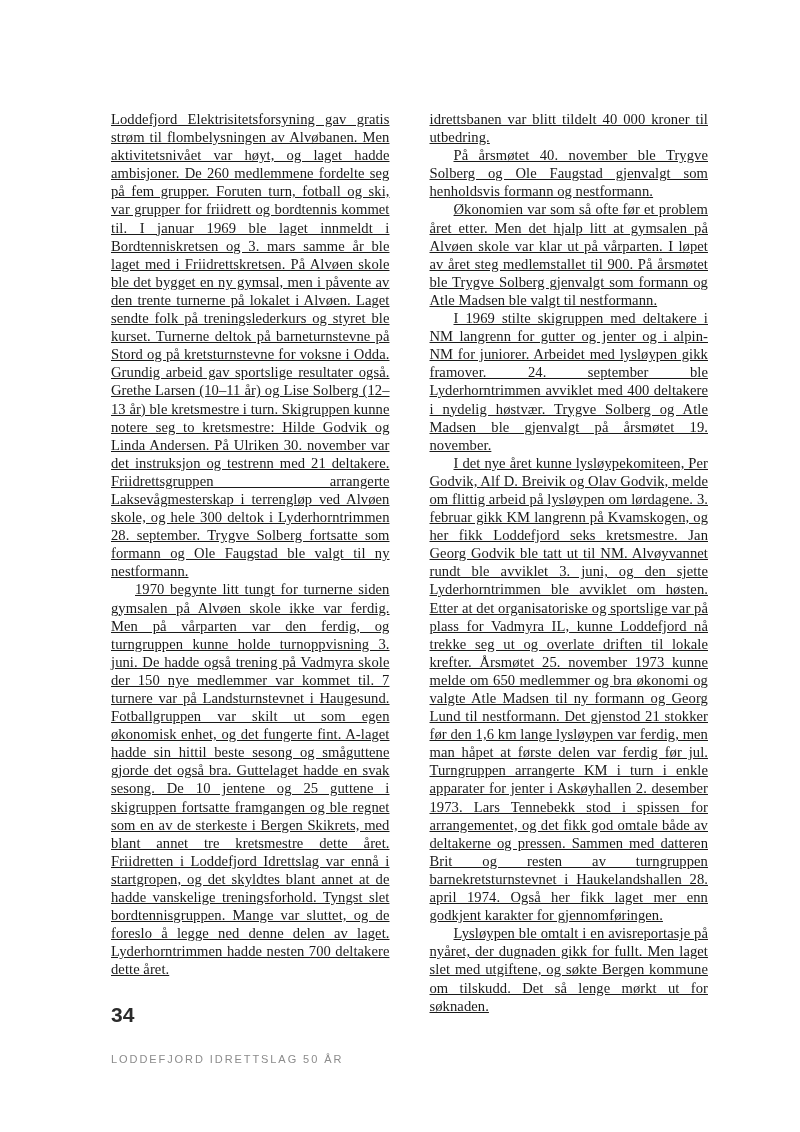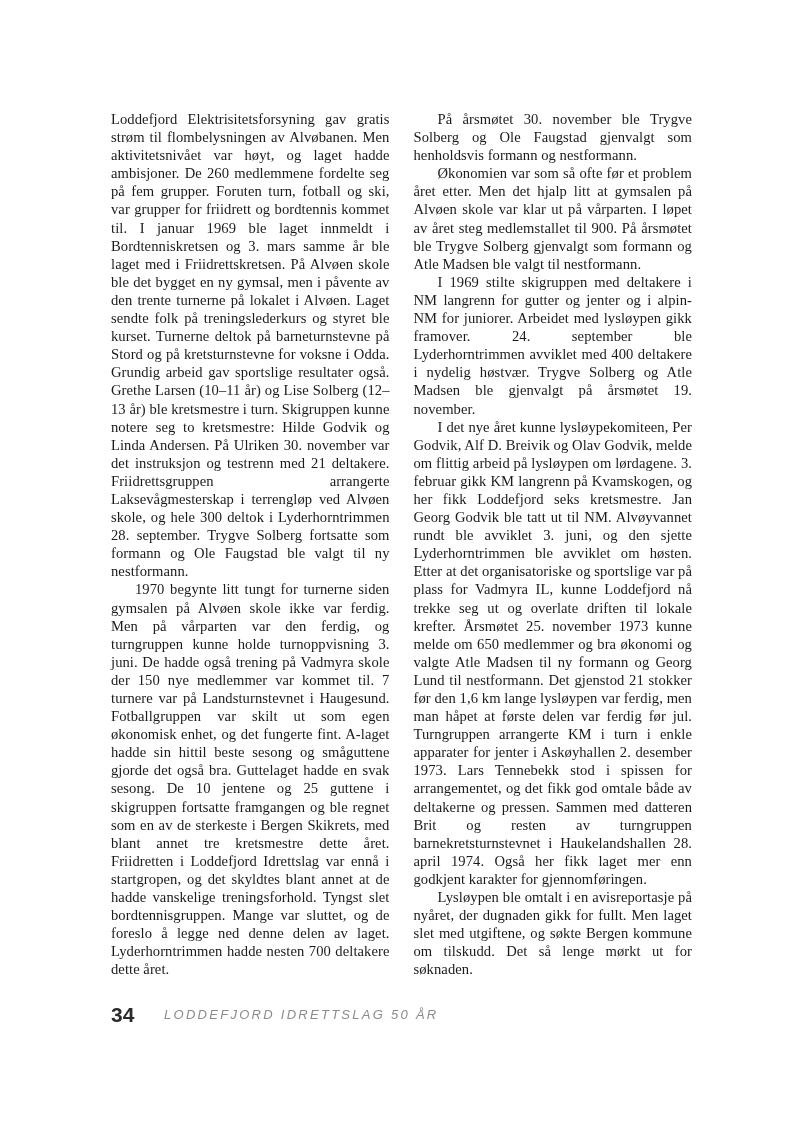--- a/index.html
+++ b/index.html
@@ -29,22 +29,23 @@
 
   
   .text-block {
     position: absolute;
     left: 111px;
     top: 110px;
     width: 581px;
     height: 872px;
     display: flex;
     flex-direction: row;
-    gap: 24px;
+    gap: 40px;
     align-items: flex-start;
+    text-decoration: underline;
   }
 
   .column {
     width: 278.5px;
     flex: 0 0 278.5px;
   }
 
   .column p {
     margin: 0;
     font-size: 14.6px;
@@ -66,62 +67,62 @@
   }
 
   
   .footer {
     position: absolute;
     left: 111px;
     top: 1004px;
     width: 581px;
     height: 26px;
     display: flex;
-    flex-direction: row;
+    flex-direction: column;
     align-items: baseline;
   }
 
   .folio {
     font-family: "Liberation Sans", "DejaVu Sans", sans-serif;
     font-size: 21px;
     font-weight: 700;
     color: #2b2b2b;
     line-height: 1;
     width: 53px;
     flex: 0 0 53px;
   }
 
   .running-head {
     font-family: "Liberation Sans", "DejaVu Sans", sans-serif;
-    font-size: 13px;
+    font-size: 11px;
     font-weight: 400;
     letter-spacing: 0.175em;
     color: #8b8b8b;
     line-height: 1;
     text-transform: uppercase;
     white-space: nowrap;
     position: relative;
     top: -3px;
-    font-style: italic;
   }
 </style>
 </head>
 <body>
 
 <div class="page">
 
   <div class="text-block">
 
     <div class="column">
       <p class="first">Loddefjord Elektrisitetsforsyning gav gratis strøm til flombelysningen av Alvøbanen. Men aktivitetsnivået var høyt, og laget hadde ambisjoner. De 260 medlemmene fordelte seg på fem grupper. Foruten turn, fotball og ski, var grupper for friidrett og bordtennis kommet til. I januar 1969 ble laget innmeldt i Bordtenniskretsen og 3. mars samme år ble laget med i Friidrettskretsen. På Alvøen skole ble det bygget en ny gymsal, men i påvente av den trente turnerne på lokalet i Alvøen. Laget sendte folk på treningslederkurs og styret ble kurset. Turnerne deltok på barneturnstevne på Stord og på kretsturnstevne for voksne i Odda. Grundig arbeid gav sportslige resultater også. Grethe Larsen (10–11 år) og Lise Solberg (12–13 år) ble kretsmestre i turn. Skigruppen kunne notere seg to kretsmestre: Hilde Godvik og Linda Andersen. På Ulriken 30. november var det instruksjon og testrenn med 21 deltakere. Friidrettsgruppen arrangerte Laksevågmesterskap i terrengløp ved Alvøen skole, og hele 300 deltok i Lyderhorntrimmen 28. september. Trygve Solberg fortsatte som formann og Ole Faugstad ble valgt til ny nestformann.</p>
       <p class="indent">1970 begynte litt tungt for turnerne siden gymsalen på Alvøen skole ikke var ferdig. Men på vårparten var den ferdig, og turngruppen kunne holde turnoppvisning 3. juni. De hadde også trening på Vadmyra skole der 150 nye medlemmer var kommet til. 7 turnere var på Landsturnstevnet i Haugesund. Fotballgruppen var skilt ut som egen økonomisk enhet, og det fungerte fint. A-laget hadde sin hittil beste sesong og småguttene gjorde det også bra. Guttelaget hadde en svak sesong. De 10 jentene og 25 guttene i skigruppen fortsatte framgangen og ble regnet som en av de sterkeste i Bergen Skikrets, med blant annet tre kretsmestre dette året. Friidretten i Loddefjord Idrettslag var ennå i startgropen, og det skyldtes blant annet at de hadde vanskelige treningsforhold. Tyngst slet bordtennisgruppen. Mange var sluttet, og de foreslo å legge ned denne delen av laget. Lyderhorntrimmen hadde nesten 700 deltakere dette året.</p>
     </div>
 
     <div class="column">
-      <p class="indent">På årsmøtet 30. november ble Trygve Solberg og Ole Faugstad gjenvalgt som henholdsvis formann og nestformann.</p>
+      <p class="first">idrettsbanen var blitt tildelt 40 000 kroner til utbedring.</p>
+      <p class="indent">På årsmøtet 40. november ble Trygve Solberg og Ole Faugstad gjenvalgt som henholdsvis formann og nestformann.</p>
       <p class="indent">Økonomien var som så ofte før et problem året etter. Men det hjalp litt at gymsalen på Alvøen skole var klar ut på vårparten. I løpet av året steg medlemstallet til 900. På årsmøtet ble Trygve Solberg gjenvalgt som formann og Atle Madsen ble valgt til nestformann.</p>
       <p class="indent">I 1969 stilte skigruppen med deltakere i NM langrenn for gutter og jenter og i alpin-NM for juniorer. Arbeidet med lysløypen gikk framover. 24. september ble Lyderhorntrimmen avviklet med 400 deltakere i nydelig høstvær. Trygve Solberg og Atle Madsen ble gjenvalgt på årsmøtet 19. november.</p>
       <p class="indent">I det nye året kunne lysløypekomiteen, Per Godvik, Alf D. Breivik og Olav Godvik, melde om flittig arbeid på lysløypen om lørdagene. 3. februar gikk KM langrenn på Kvamskogen, og her fikk Loddefjord seks kretsmestre. Jan Georg Godvik ble tatt ut til NM. Alvøyvannet rundt ble avviklet 3. juni, og den sjette Lyderhorntrimmen ble avviklet om høsten. Etter at det organisatoriske og sportslige var på plass for Vadmyra IL, kunne Loddefjord nå trekke seg ut og overlate driften til lokale krefter. Årsmøtet 25. november 1973 kunne melde om 650 medlemmer og bra økonomi og valgte Atle Madsen til ny formann og Georg Lund til nestformann. Det gjenstod 21 stokker før den 1,6 km lange lysløypen var ferdig, men man håpet at første delen var ferdig før jul. Turngruppen arrangerte KM i turn i enkle apparater for jenter i Askøyhallen 2. desember 1973. Lars Tennebekk stod i spissen for arrangementet, og det fikk god omtale både av deltakerne og pressen. Sammen med datteren Brit og resten av turngruppen barnekretsturnstevnet i Haukelandshallen 28. april 1974. Også her fikk laget mer enn godkjent karakter for gjennomføringen.</p>
       <p class="indent">Lysløypen ble omtalt i en avisreportasje på nyåret, der dugnaden gikk for fullt. Men laget slet med utgiftene, og søkte Bergen kommune om tilskudd. Det så lenge mørkt ut for søknaden.</p>
     </div>
 
   </div>
 
   <div class="footer">
     <div class="folio">34</div>

